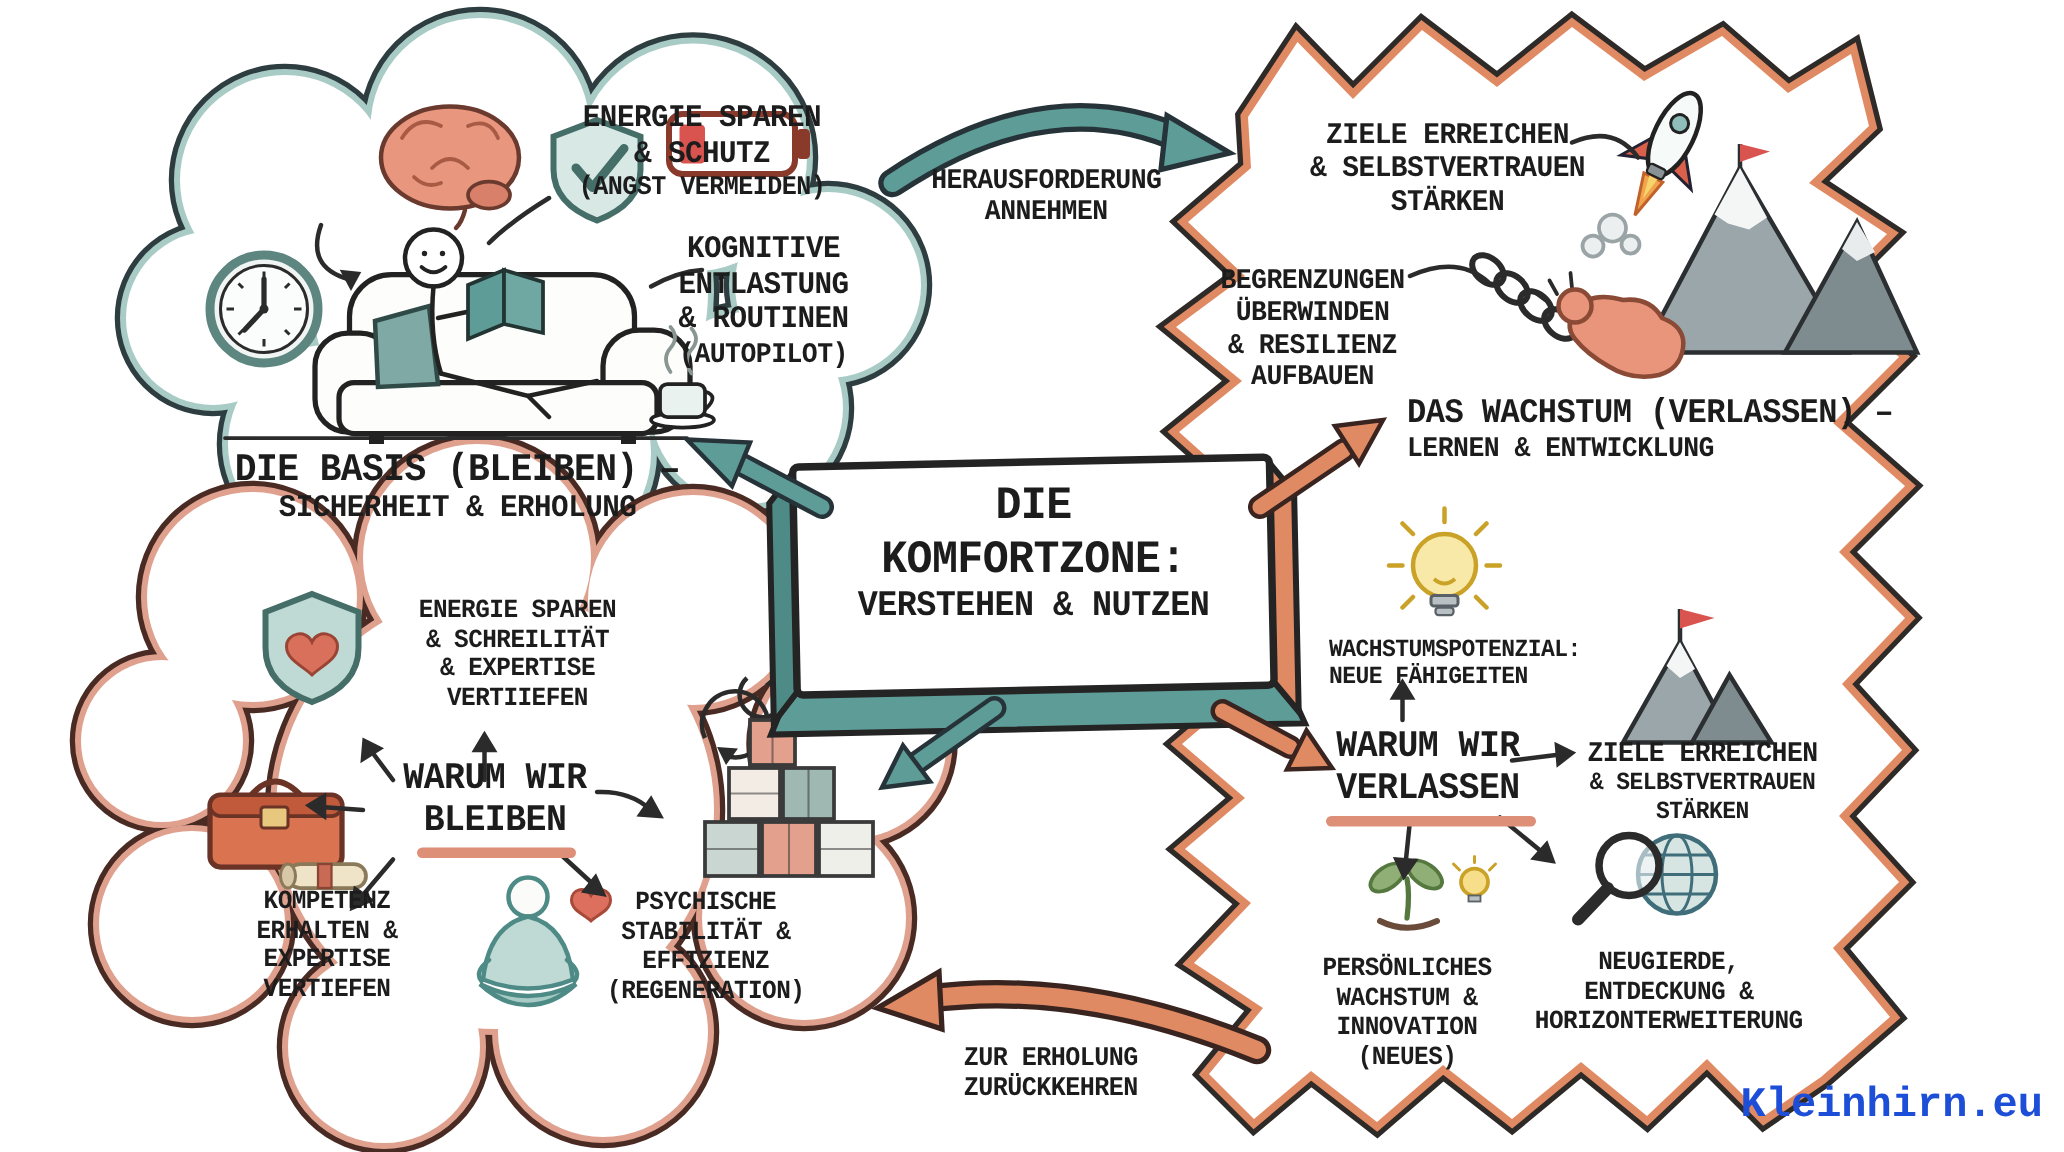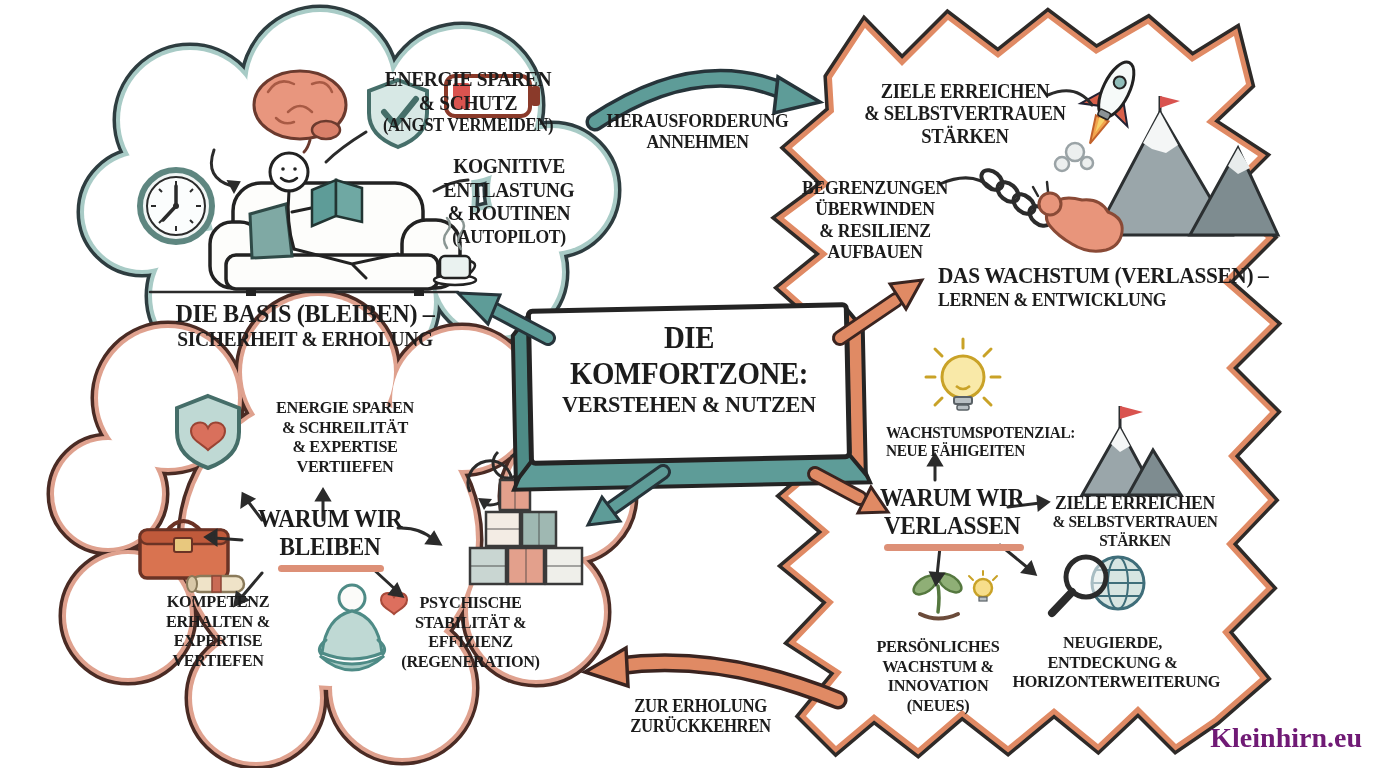--- a/index.html
+++ b/index.html
@@ -1,27 +1,27 @@
 <!DOCTYPE html>
 <html><head>
 <meta charset="utf-8">
 <style>
   html,body{margin:0;padding:0;background:#e8e8e8;}
   .stage{position:relative;width:1376px;height:768px;background:#ffffff;overflow:hidden;
-         font-family:Liberation Serif, serif;color:#1c1c1c;}
+         font-family:Liberation Mono, monospace;color:#1c1c1c;}
   svg.scene{position:absolute;left:0;top:0;}
   .txt{position:absolute;text-align:center;font-weight:700;line-height:1.12;
        letter-spacing:-0.4px;transform:scaleX(.93);transform-origin:center top;white-space:nowrap;}
   .txt.la{text-align:left;transform-origin:left top;}
   .txt .l{display:block;}
   .f26{font-size:26px}.f25{font-size:25px}.f23{font-size:23px}.f21{font-size:21px}
   .f20{font-size:20px}.f19{font-size:19px}.f18{font-size:18px}.f17{font-size:17.5px}
   .f16{font-size:16.5px}.f31{font-size:31px}.f24{font-size:24px}
   .ul{position:absolute;background:#dd9077;border-radius:4px;}
-  .wm{position:absolute;right:14px;top:722px;font-size:28px;font-weight:600;color:#701a75;
+  .wm{position:absolute;right:14px;top:722px;font-size:28px;font-weight:600;color:#1d4ed8;
       letter-spacing:0px;}
 </style>
 </head>
 <body>
 
 <div class="stage">
 
 <svg class="scene" width="1376" height="768" viewBox="0 0 1376 768">
   <defs>
     <g id="cloudTL">

